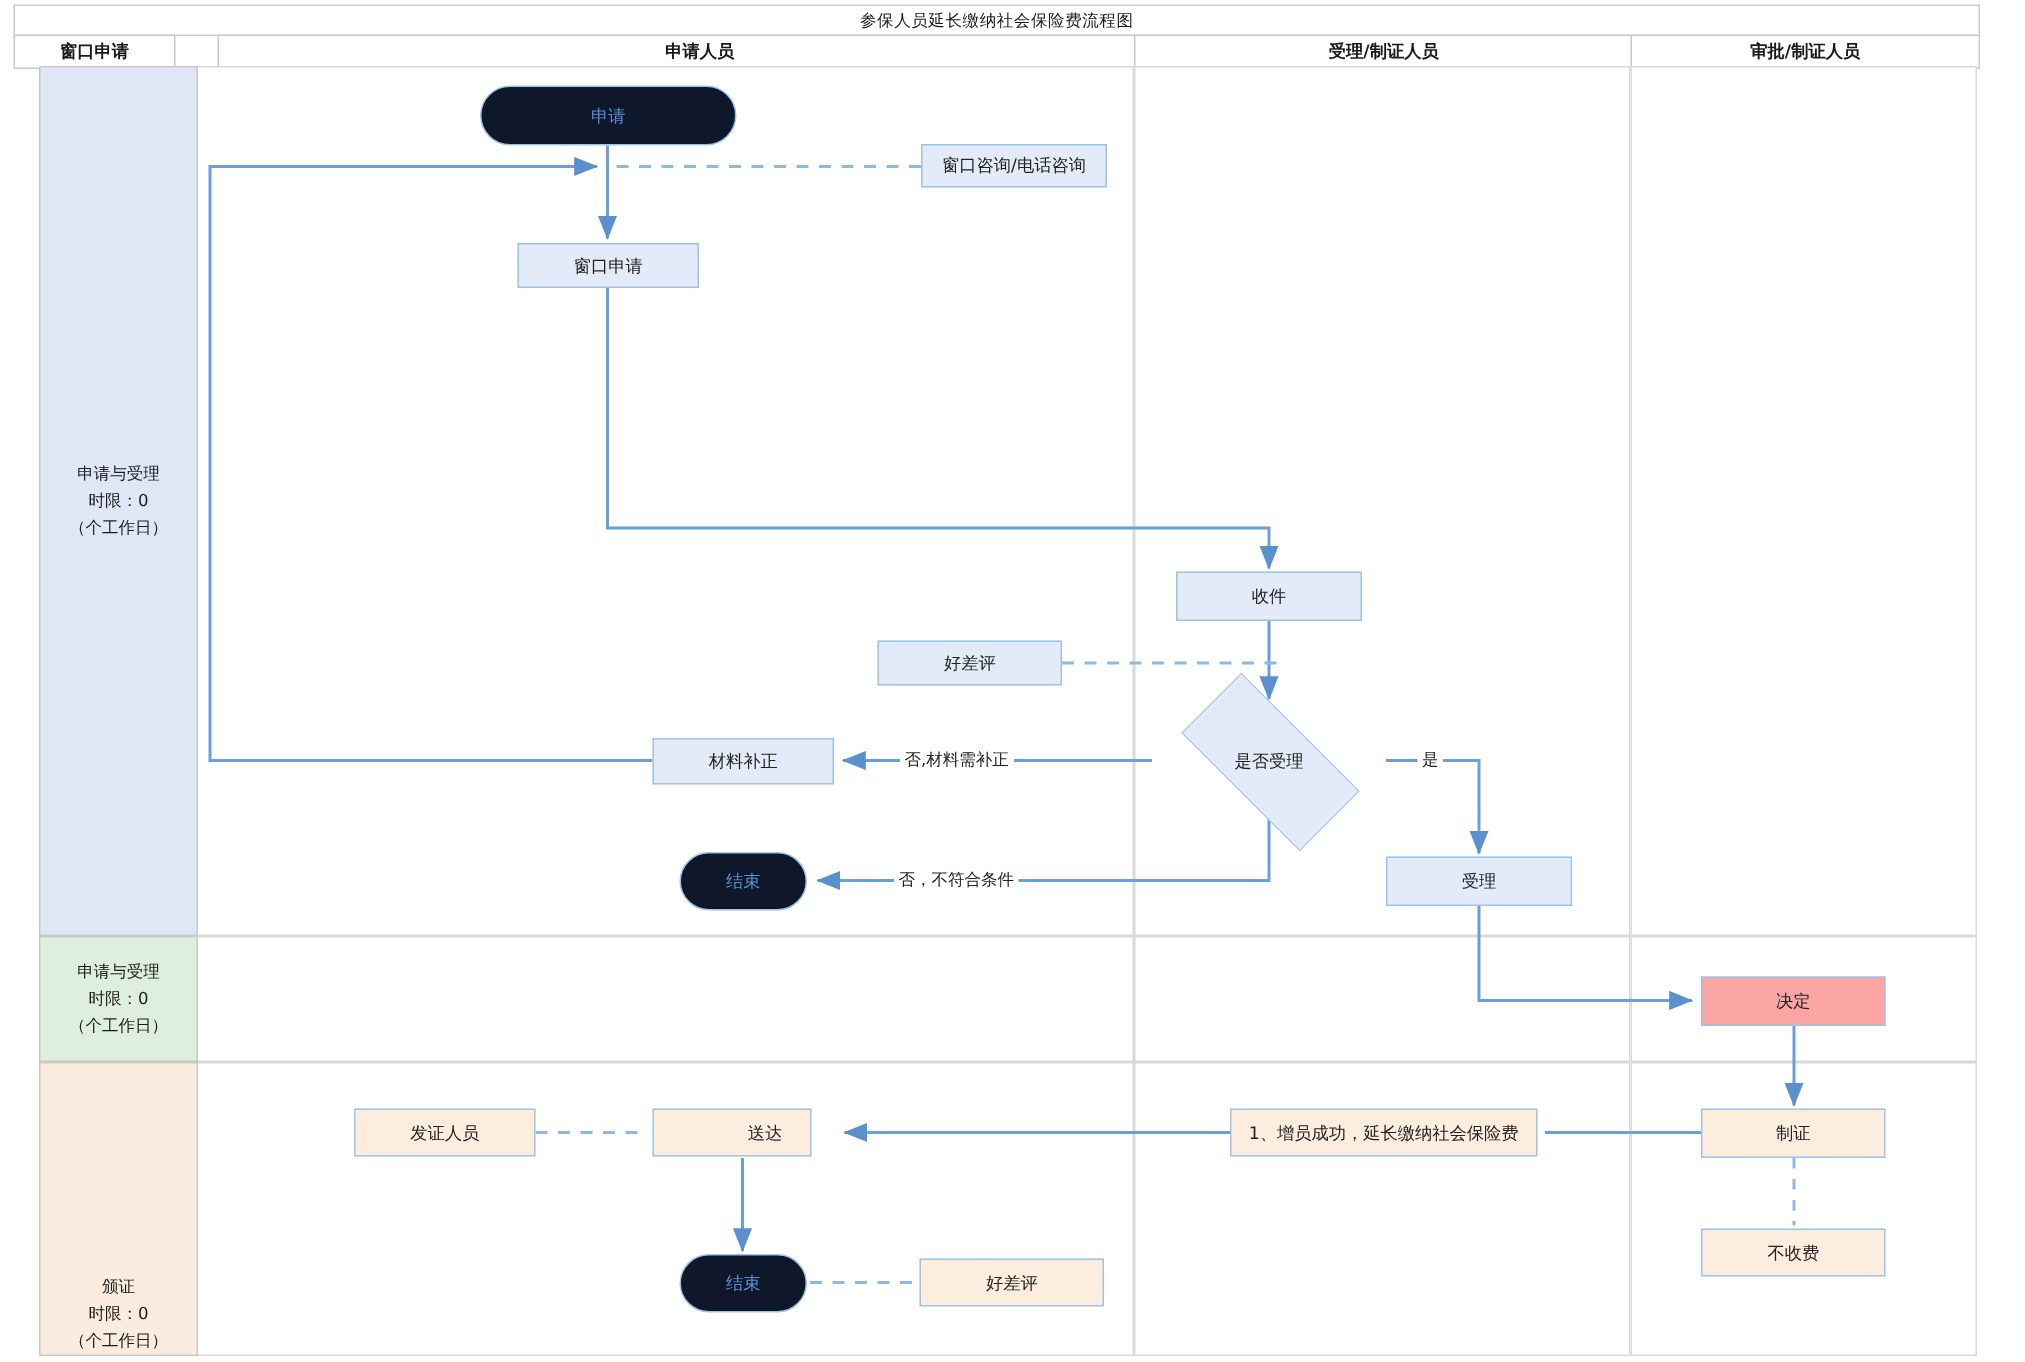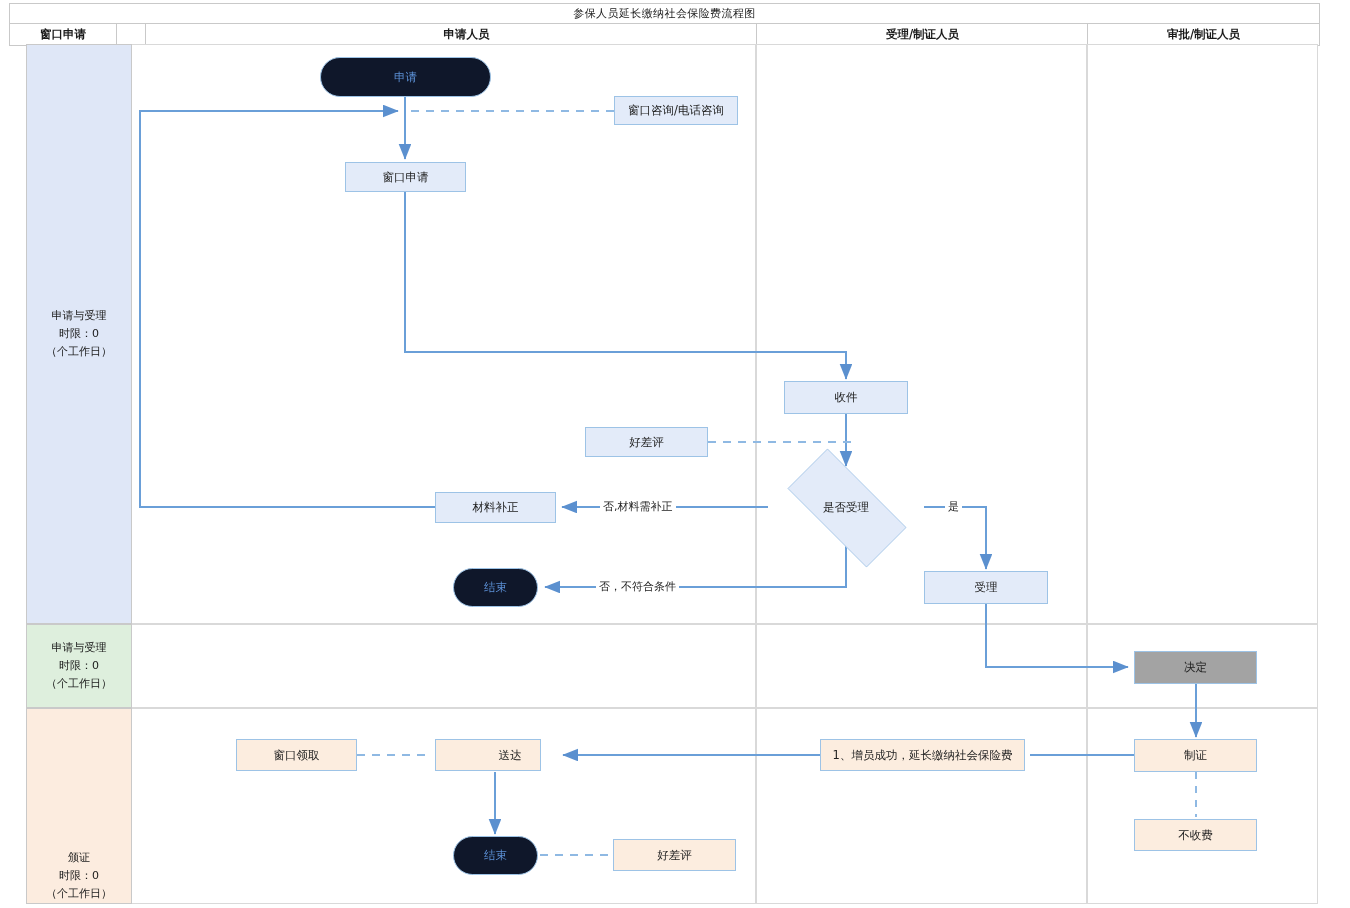--- a/index.html
+++ b/index.html
@@ -48,21 +48,21 @@
   #wires{position:absolute;left:0;top:0;width:1350px;height:908px;pointer-events:none;}
 
   
   .node{
     position:absolute;box-sizing:border-box;
     display:flex;align-items:center;justify-content:center;
     font-size:11.5px;color:#222;text-align:center;line-height:1.25;
     border:1px solid #9dc3e6;
   }
   .n-blue{background:#e3ebf9;color:#222;}
-  .n-green{background:#a3a3a3;color:#222;text-align:right;}
+  .n-green{background:#fca5a5;color:#222;text-align:right;}
   .n-peach{background:#fceddf;color:#222;}
   .n-term{
     background:#0f172a;border:1.6px solid #9dc3e6;border-radius:22px;color:#5b8fd4;
   }
   .n-diamond{
     background:transparent;border:none;
   }
   .n-diamond .dshape{
     position:absolute;left:0;top:0;width:100%;height:100%;
     background:#e3ebf9;border:1px solid #9dc3e6;
@@ -182,21 +182,21 @@
   <div class="node n-green" style="left:1134px;top:651px;width:123px;height:33px;">决定</div>
 
   <div class="node n-peach" style="left:1134px;top:739px;width:123px;height:33px;">制证</div>
 
   <div class="node n-peach" style="left:1134px;top:819px;width:123px;height:32px;">不收费</div>
 
   <div class="node n-peach" style="left:820px;top:739px;width:205px;height:32px;">1、增员成功，延长缴纳社会保险费</div>
 
   <div class="node n-peach" style="left:435px;top:739px;width:106px;height:32px;padding-left:44px;">送达</div>
 
-  <div class="node n-peach" style="left:236px;top:739px;width:121px;height:32px;">窗口领取</div>
+  <div class="node n-peach" style="left:236px;top:739px;width:121px;height:32px;">发证人员</div>
 
   <div class="node n-term" style="left:453px;top:836px;width:85px;height:39px;">结束</div>
 
   <div class="node n-peach" style="left:613px;top:839px;width:123px;height:32px;">好差评</div>
 
   <div class="elabel" style="left:945px;top:500px;">是</div>
   <div class="elabel" style="left:600px;top:500px;">否,材料需补正</div>
   <div class="elabel" style="left:596px;top:580px;">否，不符合条件</div>
 
 </div>

